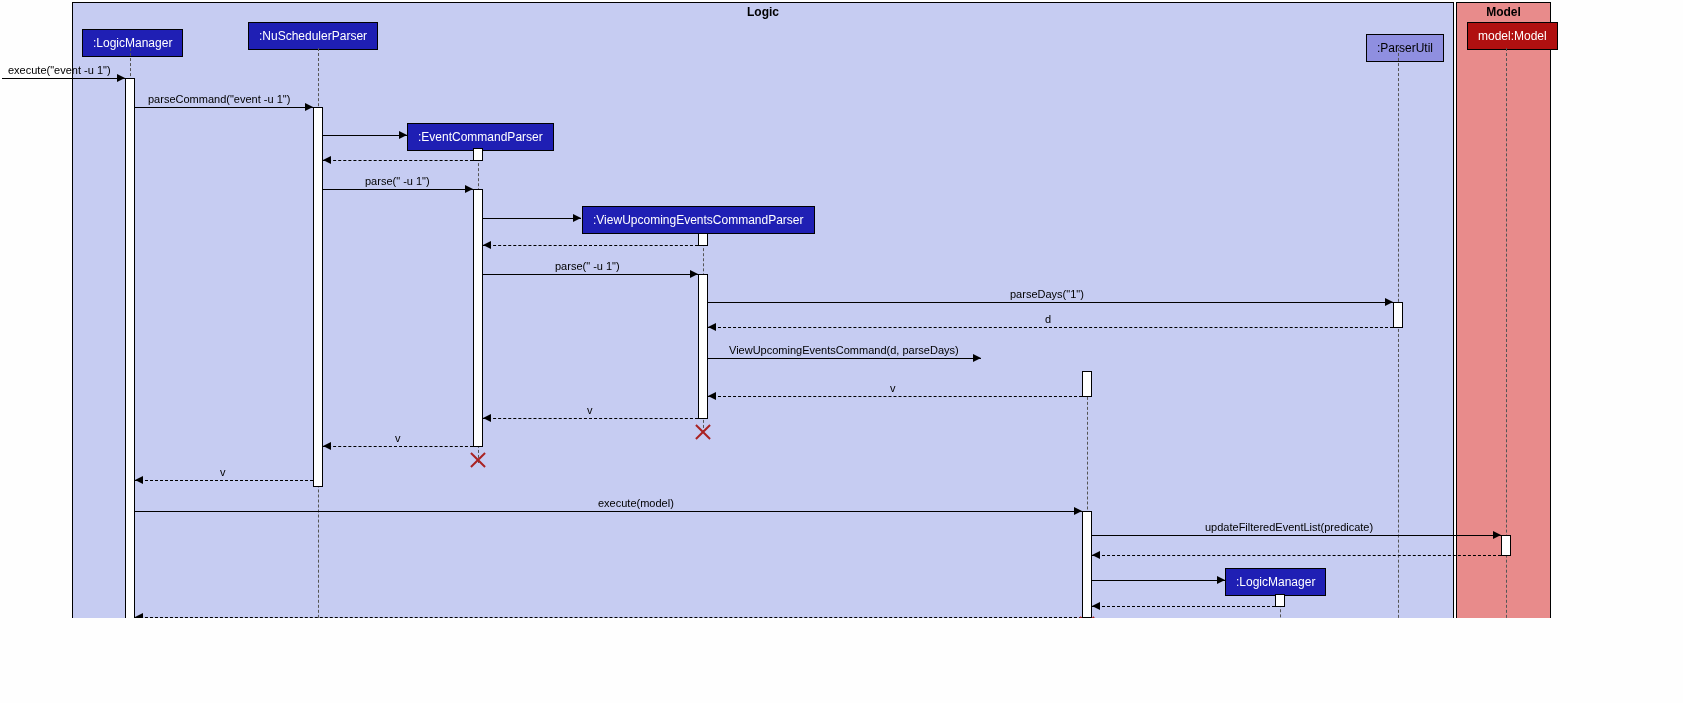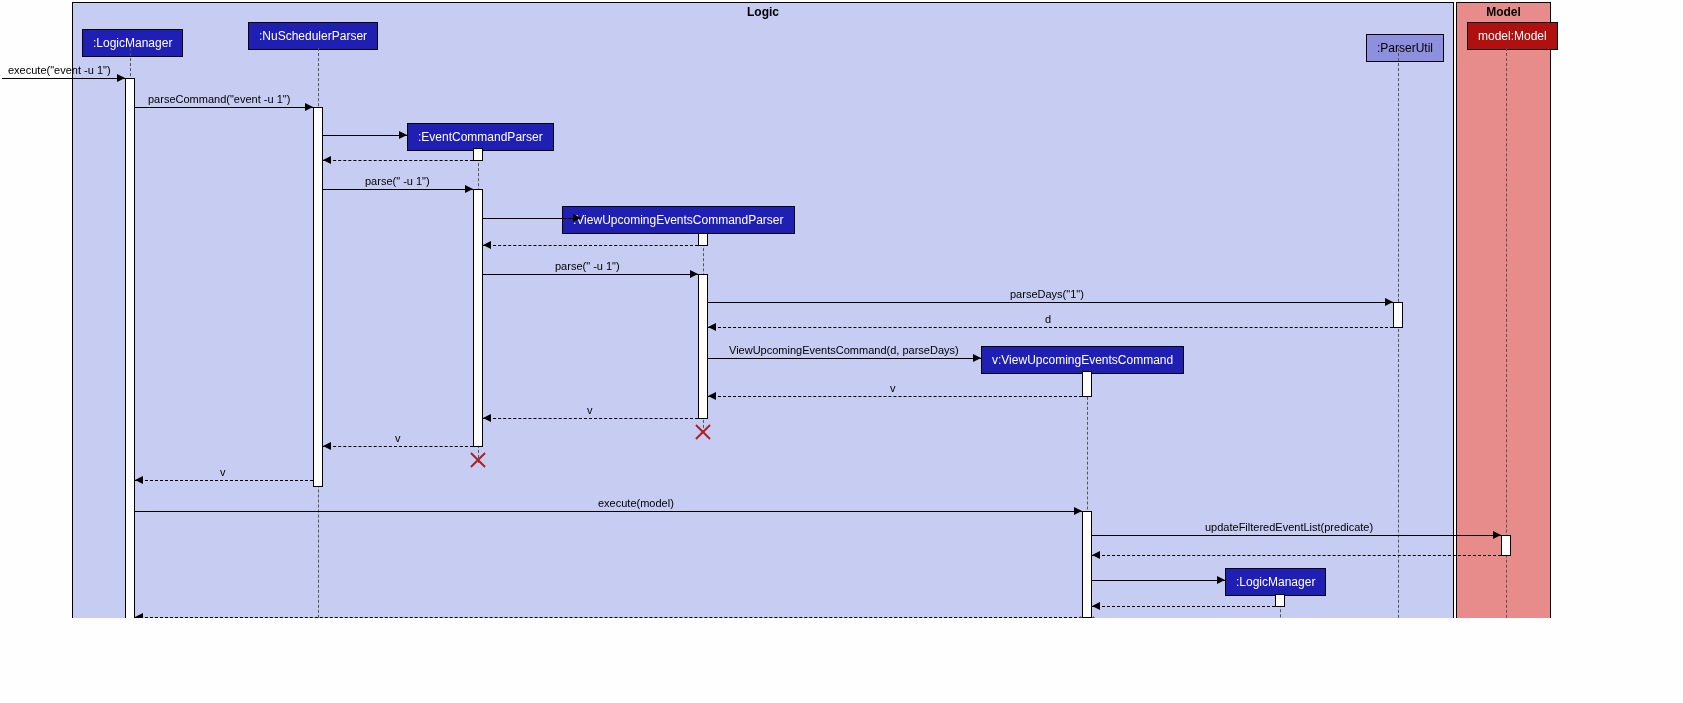--- a/index.html
+++ b/index.html
@@ -39,22 +39,21 @@
   <div class="frame frame-logic">
     <div class="frame-label">Logic</div>
   </div>
   <div class="frame frame-model">
     <div class="frame-label">Model</div>
   </div>
 
   <div class="participant" style="left:82px; top:29px;">:LogicManager</div>
   <div class="participant" style="left:248px; top:22px;">:NuSchedulerParser</div>
   <div class="participant" style="left:407px; top:123px;">:EventCommandParser</div>
-  <div class="participant" style="left:562px; top:206px;">:ViewUpcomingEventsCommandParser</div>
-  <div class="participant" style="left:981px; top:346px;">v:ViewUpcomingEventsCommand</div>
+  <div class="participant" style="left:582px; top:206px;">:ViewUpcomingEventsCommandParser</div>
   <div class="participant" style="left:1225px; top:568px;">:LogicManager</div>
   <div class="participant participant-light" style="left:1366px; top:34px;">:ParserUtil</div>
   <div class="participant participant-model" style="left:1467px; top:22px;">model:Model</div>
 
   <div class="lifeline" style="left:130px; top:48px; height:610px;"></div>
   <div class="lifeline" style="left:318px; top:48px; height:610px;"></div>
   <div class="lifeline" style="left:478px; top:148px; height:315px;"></div>
   <div class="lifeline" style="left:703px; top:233px; height:200px;"></div>
   <div class="lifeline" style="left:1087px; top:372px; height:252px;"></div>
   <div class="lifeline" style="left:1280px; top:594px; height:64px;"></div>

